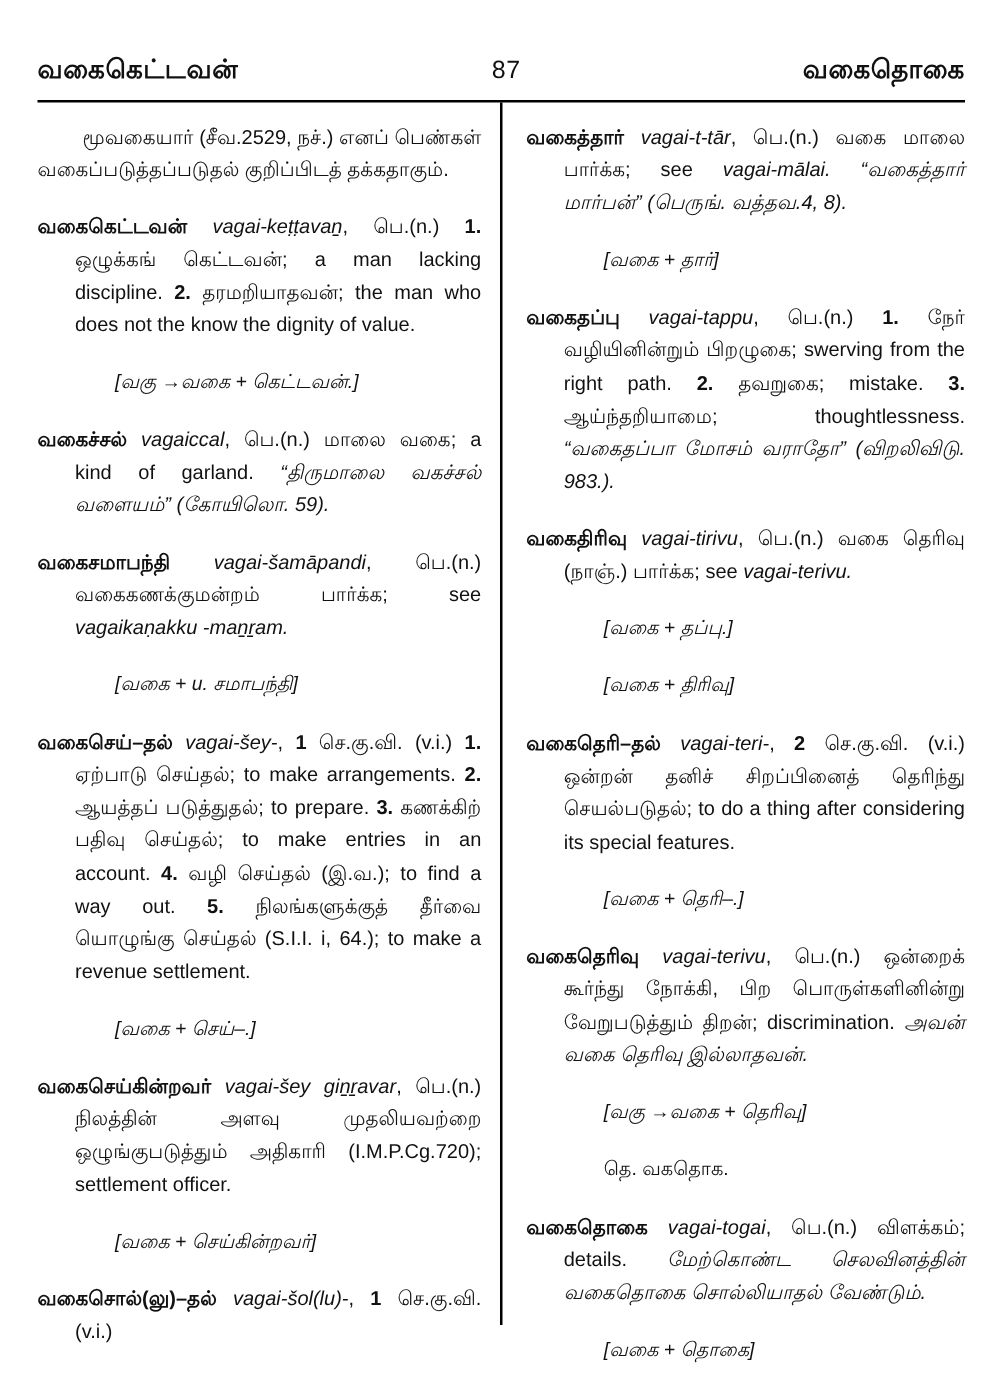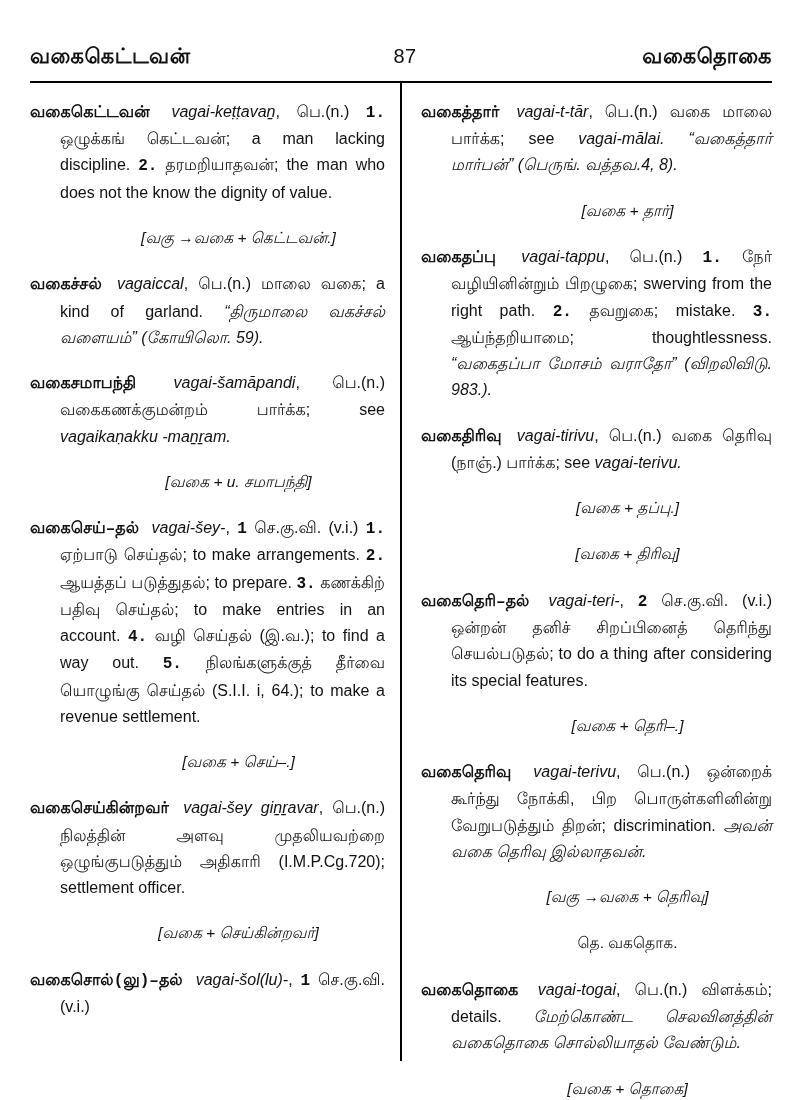--- a/index.html
+++ b/index.html
@@ -77,41 +77,42 @@
     text-indent: 36px;
   }
   .block-entry {
     padding-left: 30px;
     text-indent: -30px;
   }
   .block-etymology,
   .block-note {
     margin-left: 62px;
     margin-bottom: 21px;
-    text-align: center;
+    text-align: left;
     font-size: 15.5px;
   }
-  .run-b { font-weight: 700; font-family: Liberation Mono, monospace; }
+  .run-b { font-weight: 700; }
   .run-i { font-style: italic; }
 </style>
 </head>
 <body>
 
 <div class="page">
 
   <div class="running-head">
     <span class="rh-left">வகைகெட்டவன்</span>
     <span class="rh-center">87</span>
     <span class="rh-right">வகைதொகை</span>
   </div>
 
   <hr class="head-rule">
 
   <div class="columns">
     <div class="column col-left">
+        <p class="block block-continuation"><span>மூவகையார் (சீவ.2529, நச்.) எனப் பெண்கள் வகைப்படுத்தப்படுதல் குறிப்பிடத் தக்கதாகும்.</span></p>
         <p class="block block-entry"><span class="run-b">வகைகெட்டவன் </span><span class="run-i">vagai-keṭṭavaṉ</span><span>, பெ.(n.) </span><span class="run-b">1.</span><span> ஒழுக்கங் கெட்டவன்; a man lacking discipline. </span><span class="run-b">2.</span><span> தரமறியாதவன்; the man who does not the know the dignity of value.</span></p>
         <p class="block block-etymology"><span class="run-i">[வகு →வகை + கெட்டவன்.]</span></p>
         <p class="block block-entry"><span class="run-b">வகைச்சல் </span><span class="run-i">vagaiccal</span><span>, பெ.(n.) மாலை வகை; a kind of garland. </span><span class="run-i">“திருமாலை வகச்சல் வளையம்” (கோயிலொ. 59).</span></p>
         <p class="block block-entry"><span class="run-b">வகைசமாபந்தி </span><span class="run-i">vagai-šamāpandi</span><span>, பெ.(n.) வகைகணக்குமன்றம் பார்க்க; see </span><span class="run-i">vagaikaṇakku -maṉṟam.</span></p>
         <p class="block block-etymology"><span class="run-i">[வகை + u. சமாபந்தி]</span></p>
         <p class="block block-entry"><span class="run-b">வகைசெய்–தல் </span><span class="run-i">vagai-šey-</span><span>, </span><span class="run-b">1</span><span> செ.கு.வி. (v.i.) </span><span class="run-b">1.</span><span> ஏற்பாடு செய்தல்; to make arrangements. </span><span class="run-b">2.</span><span> ஆயத்தப் படுத்துதல்; to prepare. </span><span class="run-b">3.</span><span> கணக்கிற் பதிவு செய்தல்; to make entries in an account. </span><span class="run-b">4.</span><span> வழி செய்தல் (இ.வ.); to find a way out. </span><span class="run-b">5.</span><span> நிலங்களுக்குத் தீர்வை யொழுங்கு செய்தல் (S.I.I. i, 64.); to make a revenue settlement.</span></p>
         <p class="block block-etymology"><span class="run-i">[வகை + செய்–.]</span></p>
         <p class="block block-entry"><span class="run-b">வகைசெய்கின்றவர் </span><span class="run-i">vagai-šey giṉṟavar</span><span>, பெ.(n.) நிலத்தின் அளவு முதலியவற்றை ஒழுங்குபடுத்தும் அதிகாரி (I.M.P.Cg.720); settlement officer.</span></p>
         <p class="block block-etymology"><span class="run-i">[வகை + செய்கின்றவர்]</span></p>
         <p class="block block-entry"><span class="run-b">வகைசொல்(லு)–தல் </span><span class="run-i">vagai-šol(lu)-</span><span>, </span><span class="run-b">1</span><span> செ.கு.வி.(v.i.) </span></p>

